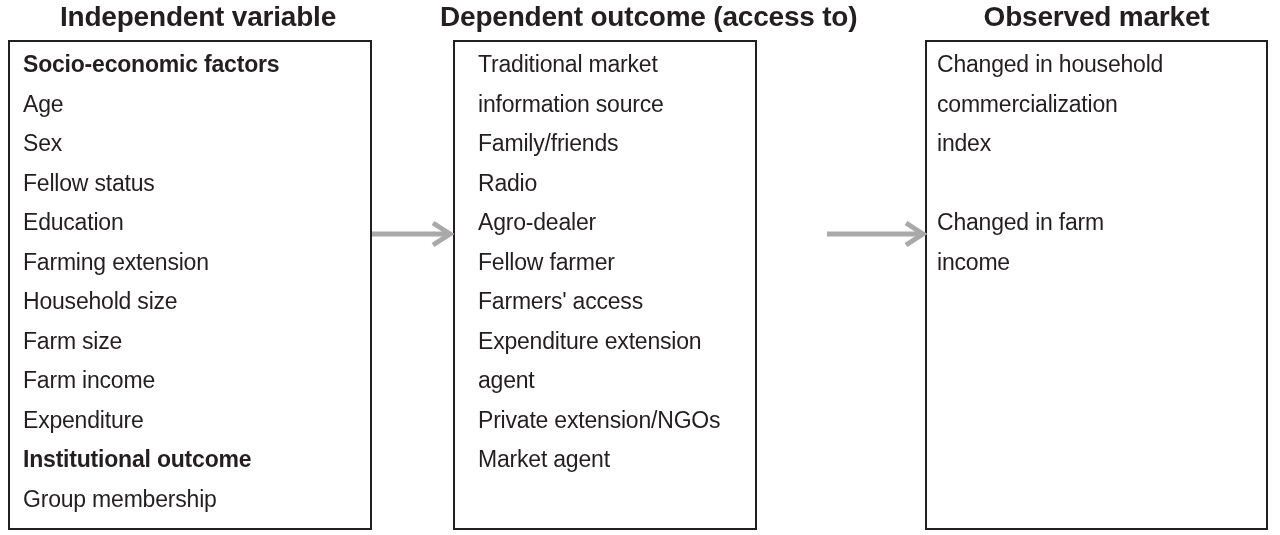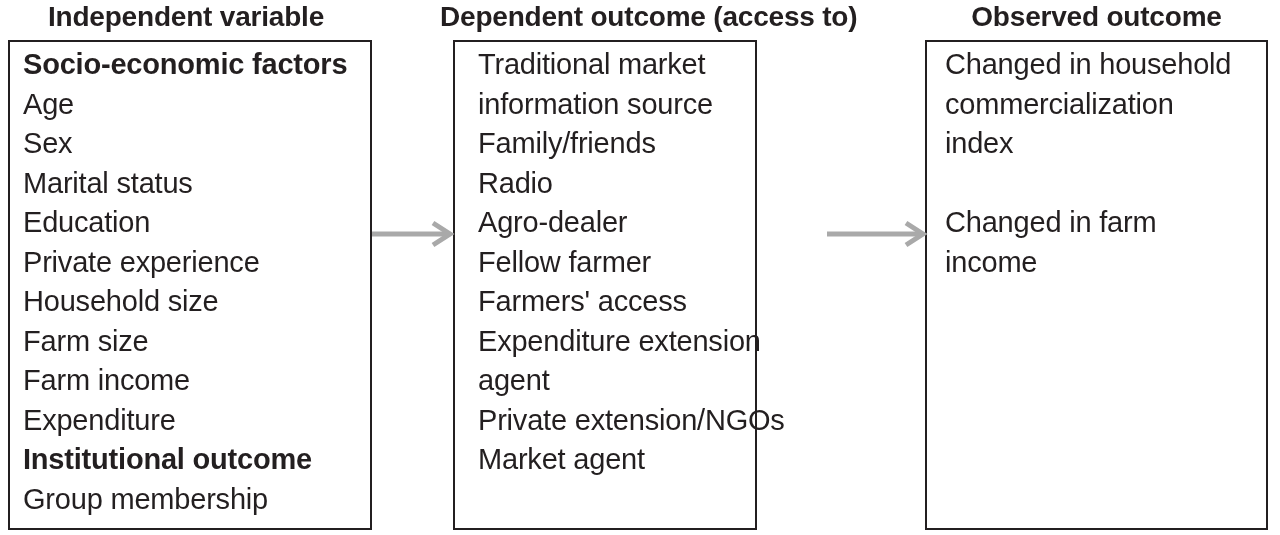--- a/index.html
+++ b/index.html
@@ -8,58 +8,58 @@
   .canvas {
     position:relative; width:1280px; height:535px;
     background:var(--background,#fff); overflow:hidden;
     color:var(--text,#231f20);
   }
   .header {
     position:absolute; top:0; height:36px;
     font-size:28px; font-weight:bold; text-align:center;
     line-height:34px; white-space:nowrap; letter-spacing:-0.2px;
   }
-  .h1 { left:4px;   width:364px; }
+  .h1 { left:16px;   width:364px; }
   .h2 { left:440px; width:400px; }
   .h3 { left:925px; width:343px; }
   .box {
     position:absolute; top:40px; height:490px;
     border:2px solid var(--border,#231f20);
     background:var(--background,#fff);
     padding-top:3px;
   }
   .col1 { left:8px;   width:364px; padding-left:13px; }
   .col2 { left:453px; width:304px; padding-left:23px; }
-  .col3 { left:925px; width:343px; padding-left:18px; }
+  .col3 { left:925px; width:343px; padding-left:10px; }
   .line {
     height:39.5px; line-height:39.5px;
-    font-size:29px; white-space:nowrap; letter-spacing:-0.2px;
+    font-size:23px; white-space:nowrap; letter-spacing:-0.2px;
   }
   .line.bold { font-weight:bold; }
   .arrow { position:absolute; overflow:visible; }
   .arrow line, .arrow polyline {
     stroke:var(--arrow,#a9a9a9); stroke-width:5; fill:none;
   }
 </style>
 </head>
 <body>
 
 <div class="canvas">
 
   <div class="header h1">Independent variable</div>
   <div class="header h2">Dependent outcome (access to)</div>
-  <div class="header h3">Observed outcome</div>
+  <div class="header h3">Observed market</div>
 
   <div class="box col1">
     <div class="line bold">Socio-economic factors</div>
     <div class="line">Age</div>
     <div class="line">Sex</div>
-    <div class="line">Marital status</div>
+    <div class="line">Fellow status</div>
     <div class="line">Education</div>
-    <div class="line">Private experience</div>
+    <div class="line">Farming extension</div>
     <div class="line">Household size</div>
     <div class="line">Farm size</div>
     <div class="line">Farm income</div>
     <div class="line">Expenditure</div>
     <div class="line bold">Institutional outcome</div>
     <div class="line">Group membership</div>
   </div>
 
   <div class="box col2">
     <div class="line">Traditional market</div>

